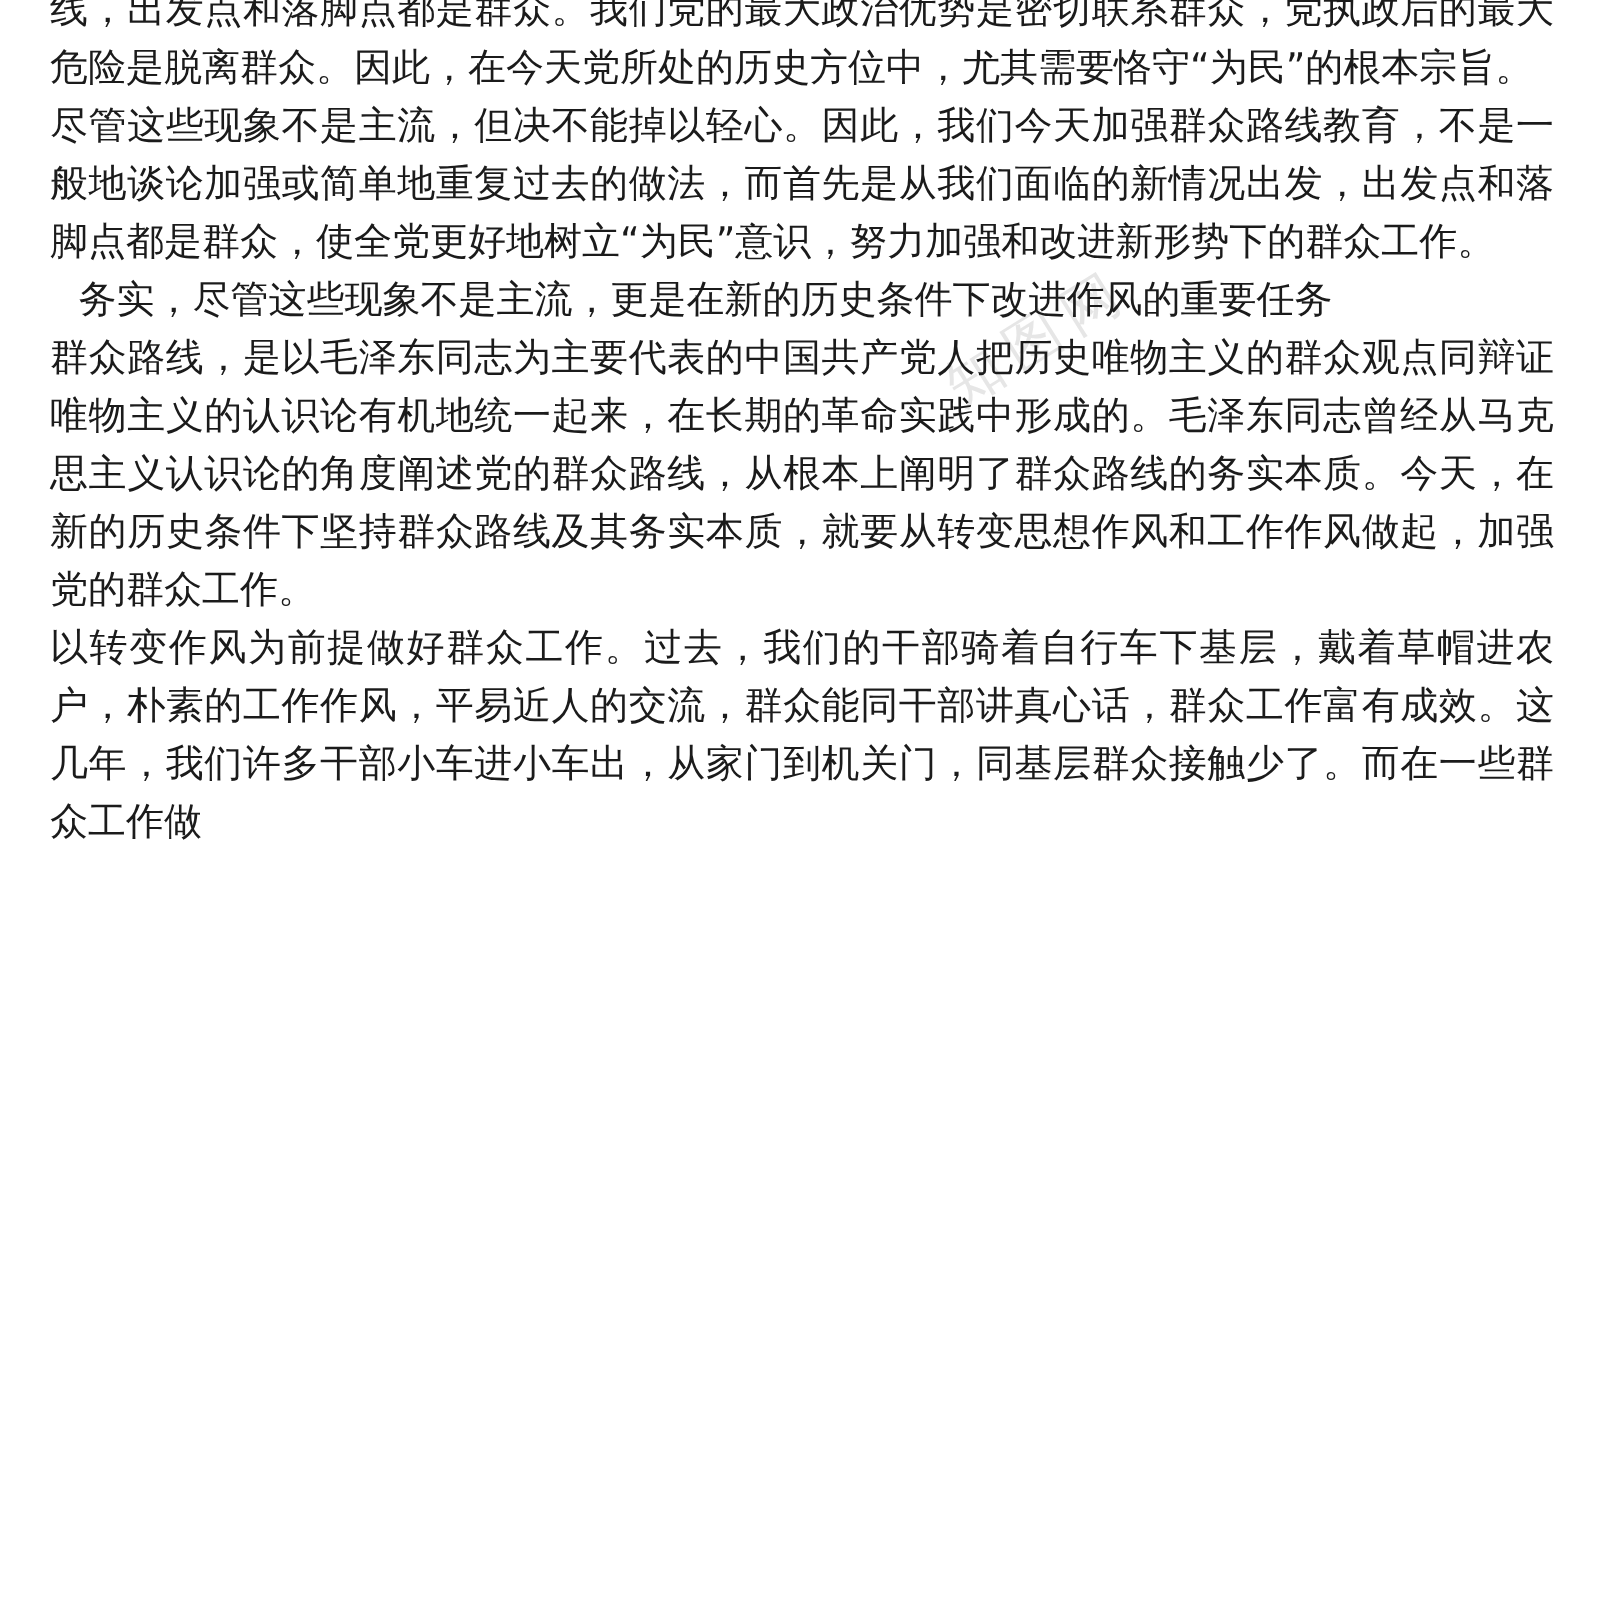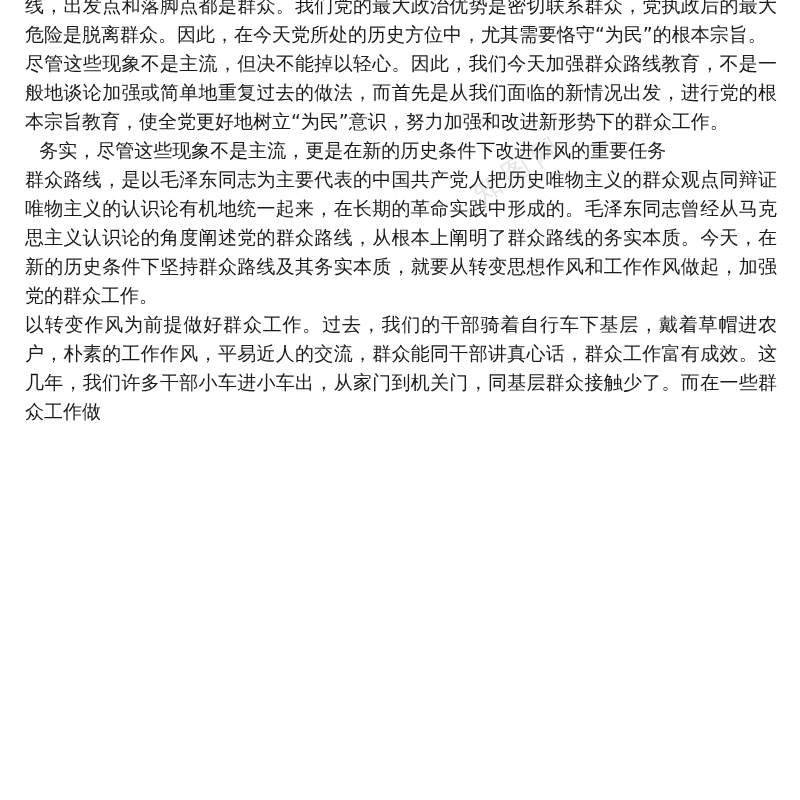--- a/index.html
+++ b/index.html
@@ -51,19 +51,19 @@
 </style>
 </head>
 <body>
 
 <div class="page">
 
   <div class="watermark">知图网</div>
 
   <div class="content">
     <p>线，出发点和落脚点都是群众。我们党的最大政治优势是密切联系群众，党执政后的最大危险是脱离群众。因此，在今天党所处的历史方位中，尤其需要恪守“为民”的根本宗旨。</p>
-    <p>尽管这些现象不是主流，但决不能掉以轻心。因此，我们今天加强群众路线教育，不是一般地谈论加强或简单地重复过去的做法，而首先是从我们面临的新情况出发，进行党的根本宗旨教育，使全党更好地树立“为民”意识，努力加强和改进新形势下的群众工作。</p>
+    <p>尽管这些现象不是主流，但决不能掉以轻心。因此，我们今天加强群众路线教育，不是一般地谈论加强或简单地重复过去的做法，而首先是从我们面临的新情况出发，出发点和落脚点都是群众，使全党更好地树立“为民”意识，努力加强和改进新形势下的群众工作。</p>
     <p class="subheading">务实，尽管这些现象不是主流，更是在新的历史条件下改进作风的重要任务</p>
     <p>群众路线，是以毛泽东同志为主要代表的中国共产党人把历史唯物主义的群众观点同辩证唯物主义的认识论有机地统一起来，在长期的革命实践中形成的。毛泽东同志曾经从马克思主义认识论的角度阐述党的群众路线，从根本上阐明了群众路线的务实本质。今天，在新的历史条件下坚持群众路线及其务实本质，就要从转变思想作风和工作作风做起，加强党的群众工作。</p>
     <p>以转变作风为前提做好群众工作。过去，我们的干部骑着自行车下基层，戴着草帽进农户，朴素的工作作风，平易近人的交流，群众能同干部讲真心话，群众工作富有成效。这几年，我们许多干部小车进小车出，从家门到机关门，同基层群众接触少了。而在一些群众工作做</p>
   </div>
 
 </div>
 
 </body></html>

